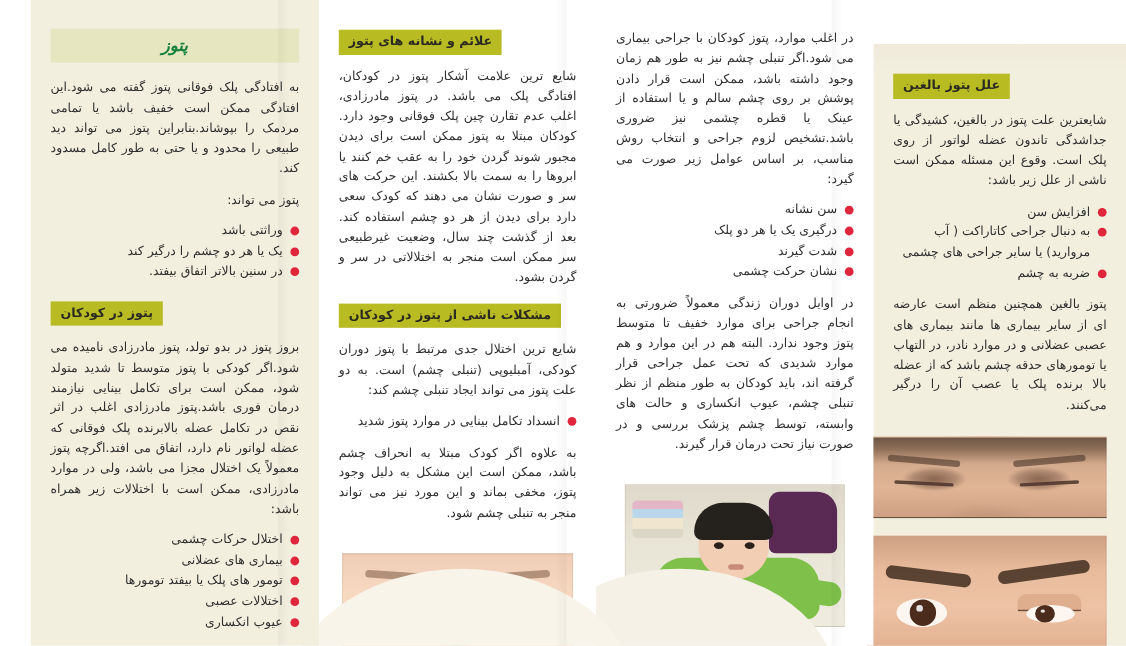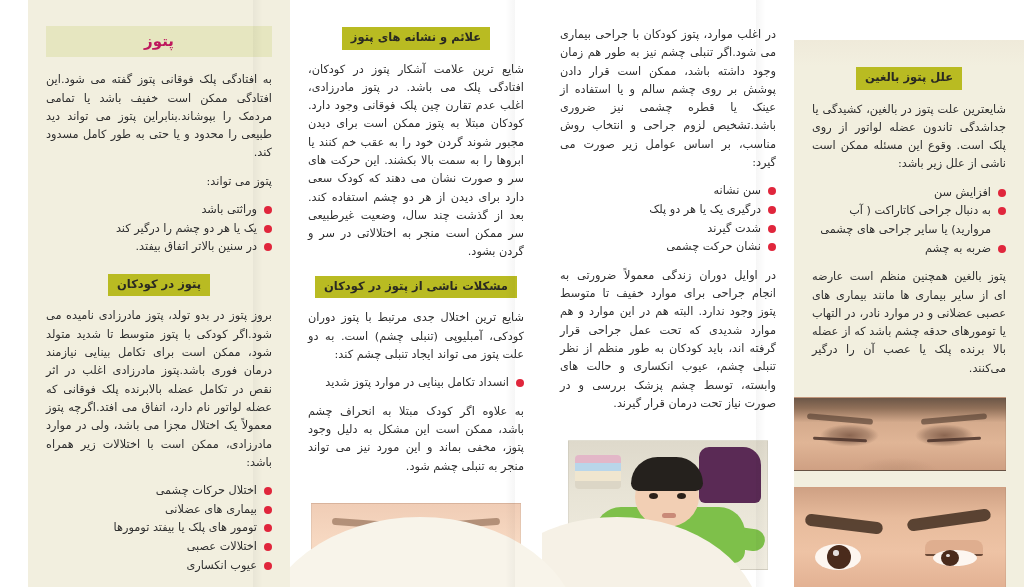--- a/index.html
+++ b/index.html
@@ -56,22 +56,22 @@
   
   .head{
     display:inline-block;
     font-size:11.5px;font-weight:bold;color:#2a2a22;
     padding:3px 9px 4px 9px;
     margin:0 0 11px 0;
     line-height:1.35;
     white-space:nowrap;
   }
   .head.olive{background:#b9bb22;}
-  .head.pale{background:#e6e6c0;color:#be185d;}
-  .head-row{text-align:center;}
+  .head.pale{background:#e6e6c0;color:#15803d;font-style:italic;}
+  .head-row{text-align:left;}
   .head-row.center{text-align:center;}
   .head.big{
     font-size:15px;padding:5px 40px 6px 40px;letter-spacing:.5px;
     display:block;text-align:center;margin-bottom:14px;
   }
 
   
   p.body{
     margin:0 0 10px 0;
     font-size:11.3px;line-height:1.62;

